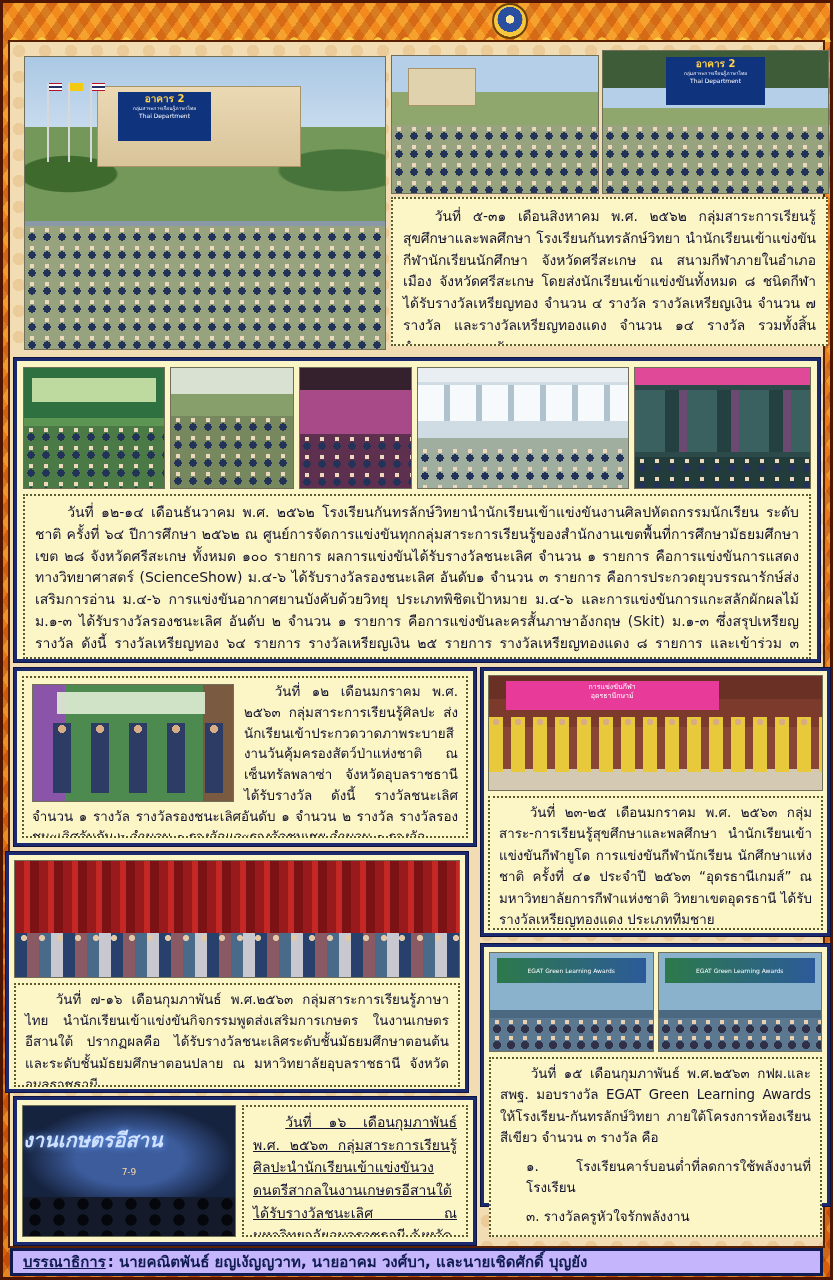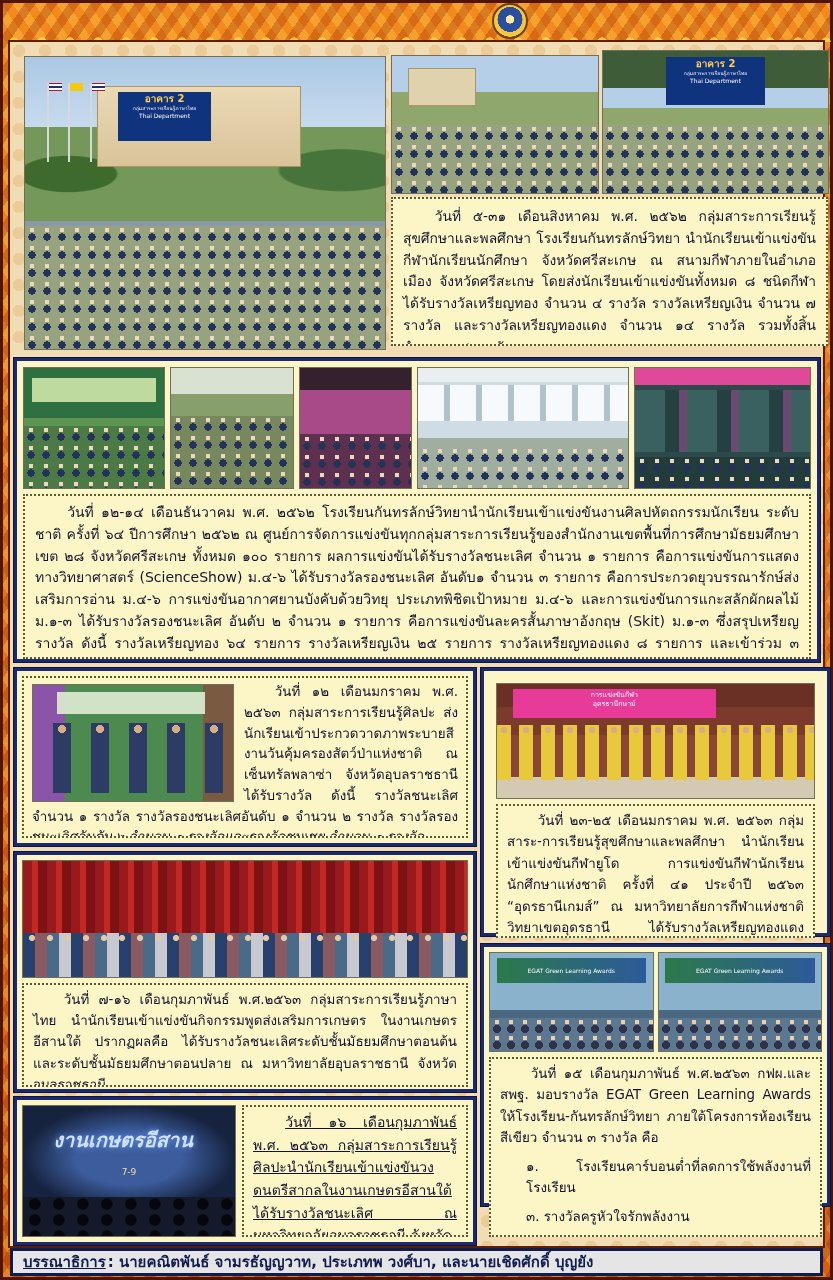--- a/index.html
+++ b/index.html
@@ -88,33 +88,33 @@
   .sec3l .inner{width:100%;height:100%;padding:4px 8px;font-size:13.4px;line-height:1.55;}
   .ph-art{float:left;width:202px;height:118px;margin:2px 10px 2px 0;
     background:linear-gradient(90deg,#8a55a8 0 16%, #4d8a4f 16% 85%, #7a5a40 85%);}
   .art-banner{position:absolute;left:12%;top:6%;width:74%;height:19%;background:#dcead0;opacity:.92;}
   .art-people{position:absolute;bottom:7%;left:5%;right:5%;height:60%;
     background-image:
       radial-gradient(circle 4px at 19px 6px, #d8ad85 96%, rgba(0,0,0,0)),
       repeating-linear-gradient(90deg, rgba(0,0,0,0) 0 10px, #2c3c64 10px 28px, rgba(0,0,0,0) 28px 38px);
     background-size:38px 100%;}
   
-  .sec3r{left:481px;top:668px;width:349px;height:268px;padding:12px;}
+  .sec3r{left:481px;top:668px;width:349px;height:268px;padding:4px;}
   .ph-judo{width:100%;height:116px;margin-bottom:5px;
     background:linear-gradient(#6a3026 0 20%, #7c3a2c 20% 45%, #8a4634 45% 82%, #d4c9b2 82%);}
   .judo-banner{position:absolute;left:5%;top:4%;width:64%;height:26%;background:#e83a98;color:#fff;
     font-size:7px;line-height:1.3;text-align:center;padding-top:2px;box-sizing:border-box;overflow:hidden;}
   .athletes{position:absolute;left:0;right:0;top:36%;height:48%;
     background-image:
       radial-gradient(circle 3.5px at 7px 5px, #d8ad85 96%, rgba(0,0,0,0)),
       repeating-linear-gradient(90deg, #e8c93c 0 14px, rgba(0,0,0,0) 14px 22px);
     background-size:22px 100%;}
   .text-judo{height:134px;padding:4px 9px;font-size:13.4px;line-height:1.6;}
   
-  .sec4l{left:14px;top:852px;width:462px;height:240px;padding:5px;}
+  .sec4l{left:6px;top:852px;width:462px;height:240px;padding:5px;}
   .ph-curtain{width:100%;height:118px;margin-bottom:5px;
     background:repeating-linear-gradient(90deg,#981a1c 0 9px,#c32824 9px 15px,#7c1214 15px 24px);}
   .curtain-people{position:absolute;left:0;right:0;bottom:0;height:38%;background-color:#50384a;
     background-image:
       radial-gradient(circle 3px at 9px 5px, #e4c9a8 96%, rgba(0,0,0,0)),
       repeating-linear-gradient(90deg, #28406c 0 12px, #8a5a64 12px 24px, #4a6a8a 24px 36px, #c8c8d0 36px 48px);
     background-size:18px 100%, 96px 100%;}
   .text-speech{height:104px;padding:4px 9px;font-size:13.4px;line-height:1.58;}
   
   .sec4r{left:481px;top:944px;width:349px;height:262px;padding:5px;}
@@ -128,29 +128,29 @@
       radial-gradient(circle 2.5px at 7px 4px, #e8d0b0 96%, rgba(0,0,0,0)),
       radial-gradient(circle 4px at 7px 11px, #303048 96%, rgba(0,0,0,0));
     background-size:14px 16px;}
   .text-egat{height:180px;padding:4px 9px;font-size:13.4px;line-height:1.6;}
   .awards{margin:4px 0 0;padding-left:26px;list-style:none;}
   .awards li{margin-top:7px;text-indent:0;}
   
   .sec5{left:14px;top:1097px;width:462px;height:148px;padding:5px;display:flex;gap:6px;}
   .ph-concert{width:214px;flex:none;height:100%;
     background:radial-gradient(ellipse 140px 70px at 50% 40%, #3c5c9c 0 38%, #16233f 75%), #0e1628;}
-  .concert-title{position:absolute;left:0;right:12px;top:14%;text-align:center;color:#cfe2ff;
+  .concert-title{position:absolute;left:0;right:12px;top:14%;color:#cfe2ff;
     font-style:italic;font-weight:bold;font-size:20px;text-shadow:0 0 7px #6ea0ff;white-space:nowrap;}
   .concert-dates{position:absolute;left:0;right:0;top:47%;text-align:center;color:#ffd9a0;font-size:9px;}
   .concert-crowd{position:absolute;left:0;right:0;bottom:0;height:30%;background-color:#141a2a;
     background-image:radial-gradient(circle 6px at 12px 7px, #05070d 90%, rgba(0,0,0,0));background-size:24px 16px;}
   .text-band{flex:1;padding:4px 9px;font-size:14px;line-height:1.62;text-decoration:underline;}
   
   .footer{position:absolute;left:10px;top:1248px;width:813px;height:28px;box-sizing:border-box;
-    background:#e5e5e5;border:3px solid #101c50;display:flex;align-items:center;padding:0 10px;
+    background:#c4b5fd;border:3px solid #101c50;display:flex;align-items:center;padding:0 10px;
     font-weight:bold;color:#101c50;font-size:15px;white-space:nowrap;overflow:hidden;}
   .footer .lbl{text-decoration:underline;margin-right:2px;}
 </style>
 </head>
 <body>
 
 <div class="page">
   <div class="frame"></div>
   <div class="flames-top"></div>
   <div class="content-bg"></div>
@@ -278,15 +278,15 @@
       <div class="concert-dates">7-9</div>
       <div class="concert-crowd"></div>
     </div>
     <div class="dotted txt text-band">
       <p>วันที่ ๑๖ เดือนกุมภาพันธ์ พ.ศ. ๒๕๖๓ กลุ่มสาระการเรียนรู้ศิลปะนำนักเรียนเข้าแข่งขันวงดนตรีสากลในงานเกษตรอีสานใต้ ได้รับรางวัลชนะเลิศ ณ มหาวิทยาลัยอุบลราชธานี จังหวัด-อุบลราชธานี</p>
     </div>
   </div>
 
   <div class="footer">
     <span class="lbl">บรรณาธิการ</span>
-    <span> : นายคณิตพันธ์ จามรธัญญวาท, ประเภทพ วงศ์บา, และนายเชิดศักดิ์ บุญยัง</span>
+    <span> : นายคณิตพันธ์ ยญเงัญญวาท, นายอาคม วงศ์บา, และนายเชิดศักดิ์ บุญยัง</span>
   </div>
 </div>
 
 </body></html>

